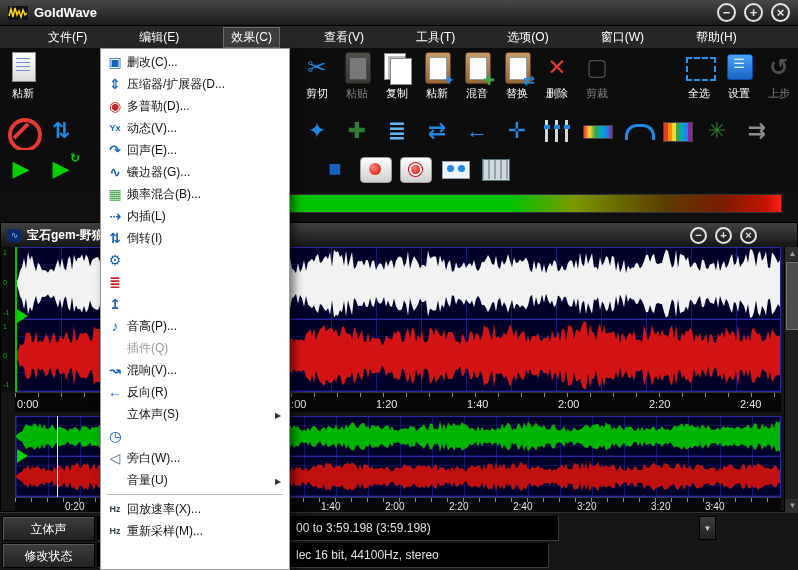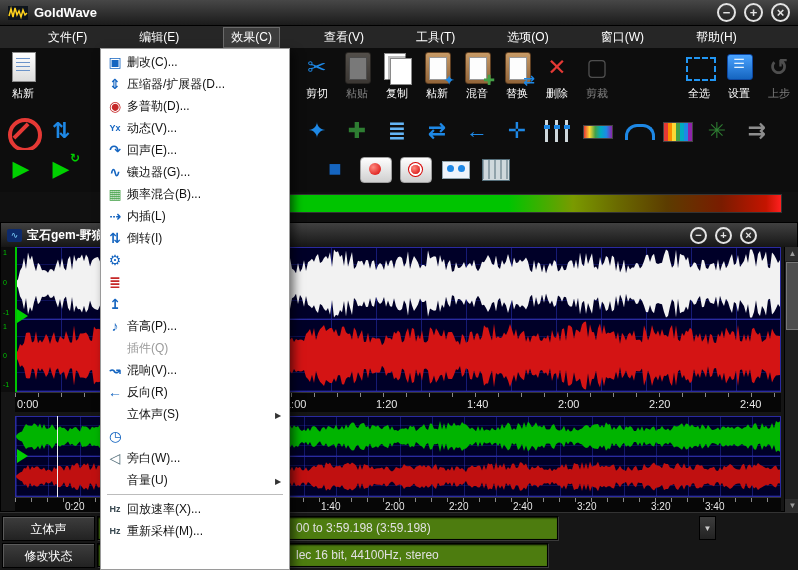--- a/index.html
+++ b/index.html
@@ -101,21 +101,21 @@
   .ov-marker { position:absolute; left:56px; top:193px; width:1px; height:81px; background:#f0f0f0; }
 
   .vscroll { position:absolute; left:783px; top:24px; width:15px; height:266px; background:#1f1f1f; border-left:1px solid #000; }
   .vs-arrow { position:absolute; left:0; width:15px; height:14px; color:#9a9a9a; font-size:8px; text-align:center; line-height:14px; background:#2e2e2e; }
   .vs-arrow.vs-bottom { bottom:0; }
   .vs-thumb { position:absolute; left:1px; top:15px; width:13px; height:68px; background:#4d4d4d; border:1px solid #777; }
 
   
   .statusbar { position:absolute; top:512px; left:0; width:798px; height:58px; background:#161616; border-top:1px solid #333; }
   .sb-btn { position:absolute; width:93px; height:25px; background:linear-gradient(#3d3d3d,#222); border:1px solid #000; box-shadow:inset 1px 1px 0 #5a5a5a; color:#fff; font-size:12px; text-align:center; line-height:24px; }
-  .sb-panel { position:absolute; height:24px; background:#4d7c0f; border:1px solid #000; box-shadow:inset 1px 1px 2px #000,1px 1px 0 #3a3a3a; color:#e0e0e0; font-size:12px; line-height:22px; white-space:nowrap; overflow:hidden; }
+  .sb-panel { position:absolute; height:24px; background:#000000; border:1px solid #000; box-shadow:inset 1px 1px 2px #000,1px 1px 0 #3a3a3a; color:#e0e0e0; font-size:12px; line-height:22px; white-space:nowrap; overflow:hidden; }
   .sb-drop { position:absolute; width:17px; height:24px; background:linear-gradient(#3d3d3d,#222); border:1px solid #000; color:#ccc; font-size:8px; text-align:center; line-height:24px; }
 
   
   .popup-menu { position:absolute; left:100px; top:48px; width:190px; height:522px; background:#fff; border:1px solid #9a9a9a; box-shadow:4px 4px 9px rgba(0,0,0,.55); z-index:99; padding:2px; overflow:hidden; }
   .pm-item { height:22px; display:flex; align-items:center; color:#111; font-size:12px; }
   .pm-icon { width:24px; flex:none; text-align:center; font-size:14px; font-weight:bold; line-height:1; }
   .pm-icon.small-char { font-size:9px; }
   .pm-label { flex:1; white-space:nowrap; overflow:hidden; }
   .pm-arrow { width:12px; flex:none; }
   .pm-item.has-submenu .pm-arrow::after { content:"▶"; font-size:8px; color:#333; }

